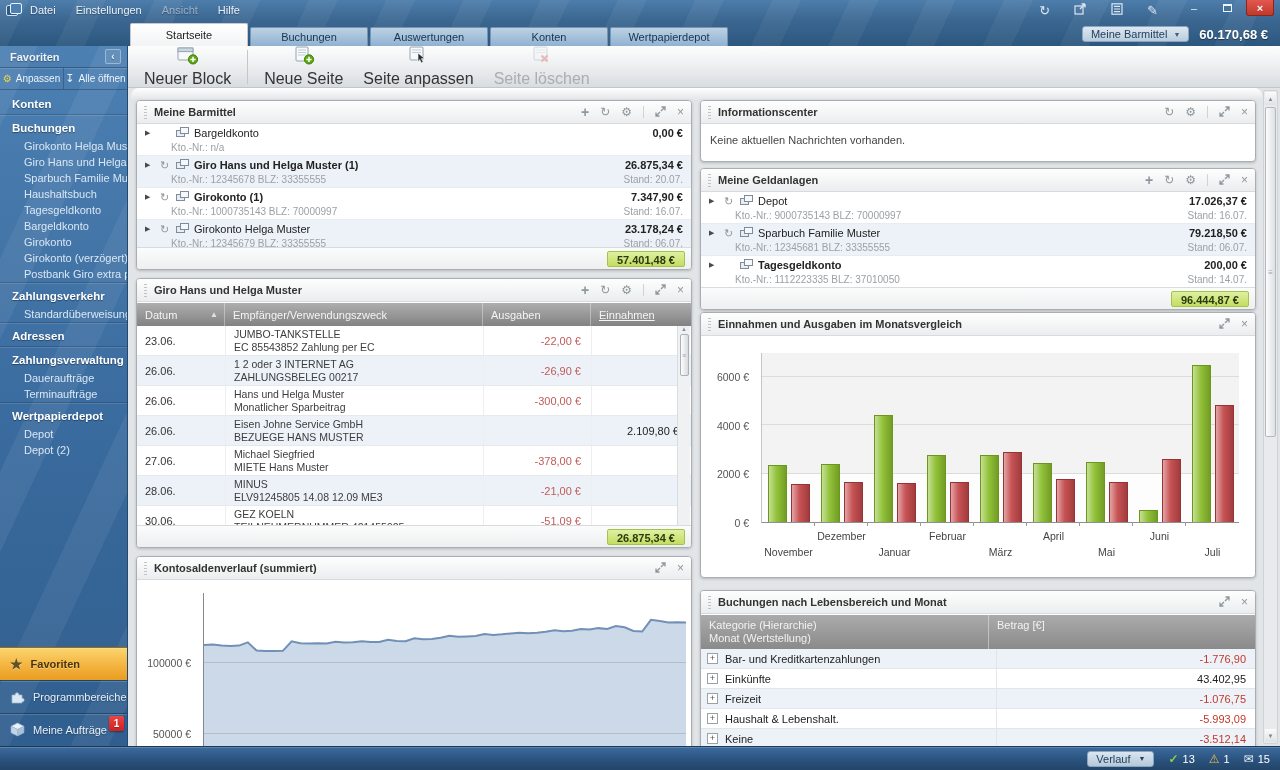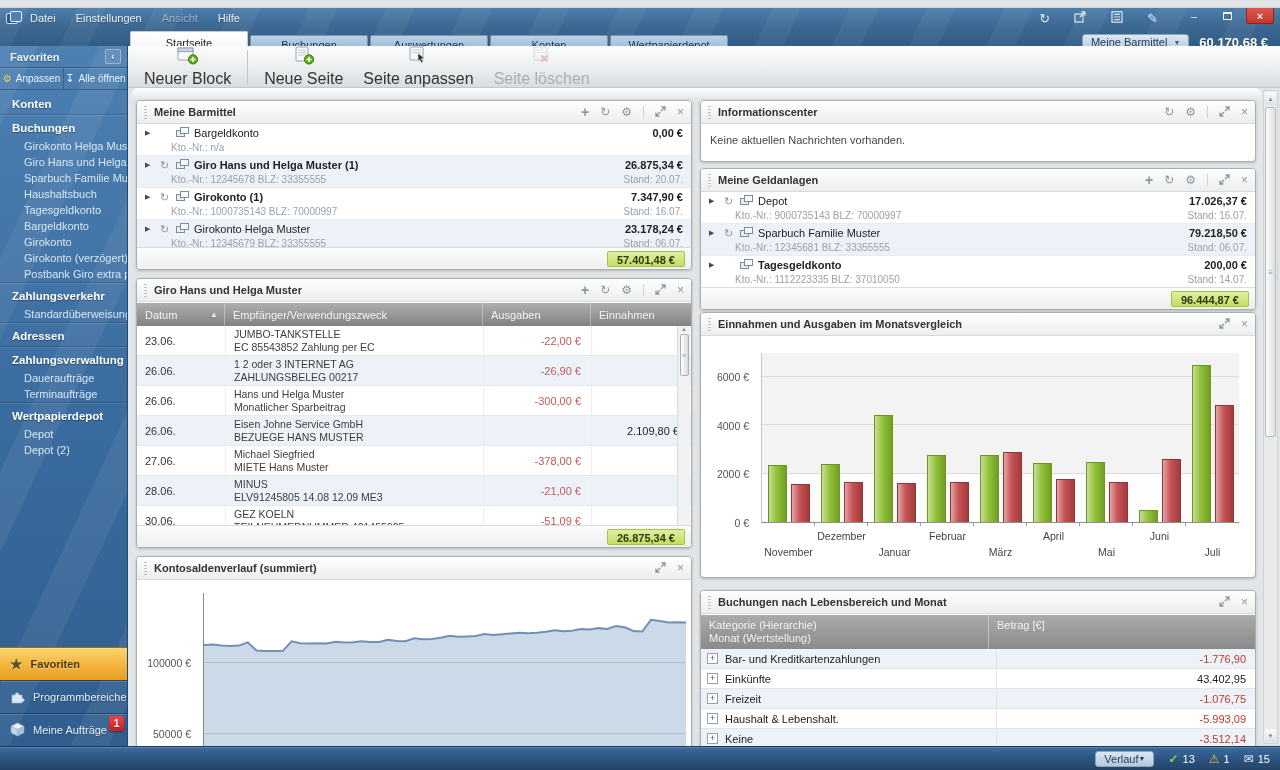--- a/index.html
+++ b/index.html
@@ -5,21 +5,21 @@
   html,body{margin:0;padding:0;background:#9aa2aa;}
   *{box-sizing:border-box;}
   .app{position:relative;width:1280px;height:770px;overflow:hidden;
        font-family:"Liberation Sans",sans-serif;background:#e2e5e7;
        -webkit-font-smoothing:antialiased;}
   
   .topbar{position:absolute;left:0;top:0;right:0;height:46px;
     background:
       repeating-linear-gradient(115deg, rgba(255,255,255,.05) 0 26px, rgba(255,255,255,0) 26px 70px),
       linear-gradient(180deg,#4d7dab 0%,#3a6690 45%,#2c577f 100%);
-    box-shadow:0 1px 3px rgba(0,0,0,.35);margin-top:8px;}
+    box-shadow:0 1px 3px rgba(0,0,0,.35);}
   .appicon{position:absolute;left:6px;top:3px;}
   .menu{position:absolute;left:30px;top:0;height:20px;display:flex;gap:20px;align-items:center;
         font-size:11px;color:#eaf1f8;text-shadow:0 1px 1px rgba(0,0,0,.3);}
   .menu .mi{cursor:default;}
   .menu .dim{color:rgba(230,240,250,.55);}
   .tb-icons{position:absolute;top:2px;right:122px;display:flex;gap:24px;align-items:center;
             color:#dde7f1;font-size:13px;height:16px;}
   .tb-icons .ti{cursor:pointer;line-height:1;}
   .winctl{position:absolute;top:0;right:6px;display:flex;gap:5px;}
   .wbtn{width:28px;height:16px;display:flex;align-items:center;justify-content:center;
@@ -111,21 +111,21 @@
   .total{background:linear-gradient(180deg,#def0a2,#c4dd61);border:1px solid #a6c24c;border-radius:2px;
      font-size:11px;font-weight:bold;color:#2c3a10;padding:0 9px;height:16px;line-height:16px;}
   .pmsg{padding:10px 9px;font-size:11px;color:#444;}
   
   .tx-head{position:absolute;left:0;right:0;top:24px;height:23px;display:flex;align-items:stretch;
      background:linear-gradient(180deg,#aeaeae,#828282);color:#f4f4f4;font-size:11px;}
   .th{display:flex;align-items:center;padding-left:8px;border-right:1px solid rgba(255,255,255,.35);}
   .th-date{width:88px;}
   .th-desc{flex:1;}
   .th-out{width:108px;}
-  .th-in{width:100px;border-right:none;}
+  .th-in{width:100px;border-right:none;text-decoration:underline;}
   .sort{margin-left:auto;margin-right:6px;font-size:8px;color:#e2e2e2;}
   .tx-body{position:absolute;left:0;right:0;top:47px;bottom:22px;overflow:hidden;}
   .tx-row{display:flex;height:30px;border-bottom:1px solid #e6e9ec;font-size:11px;cursor:pointer;}
   .tx-row.alt{background:#edf2f8;}
   .td{padding-left:8px;}
   .td-date{width:88px;display:flex;align-items:center;color:#333;}
   .td-desc{flex:1;padding-top:2px;line-height:13px;font-size:10.5px;color:#3c3c3c;border-left:1px solid #eceef1;
      white-space:nowrap;overflow:hidden;}
   .td-out{width:108px;display:flex;align-items:center;justify-content:flex-end;padding-right:10px;
      color:#c05b58;border-left:1px solid #eceef1;}
@@ -181,21 +181,21 @@
   .vs-up{top:1px;} .vs-down{bottom:1px;}
   .vs-thumb{position:absolute;left:1px;right:1px;top:16px;height:330px;
      background:linear-gradient(90deg,#fcfcfc,#dde0e3);border:1px solid #b3b8bd;border-radius:2px;
      display:flex;align-items:center;justify-content:center;font-size:8px;color:#9aa1a7;cursor:grab;}
   
   .statusbar{position:absolute;left:0;right:0;bottom:0;height:24px;
      background:linear-gradient(180deg,#3c6b9e 0%,#2b537f 55%,#224468 100%);
      border-top:1px solid #1b3a5a;box-shadow:inset 0 1px 0 rgba(255,255,255,.18);
      display:flex;align-items:center;justify-content:flex-end;padding-right:10px;gap:14px;
      color:#fff;font-size:11px;}
-  .verlauf-btn{display:flex;align-items:center;background:linear-gradient(180deg,#dbe6ef,#b4c8da);
+  .verlauf-btn{display:flex;align-items:center;gap:8px;background:linear-gradient(180deg,#dbe6ef,#b4c8da);
      border:1px solid #8aa5bf;border-radius:3px;color:#24425f;padding:0 8px;height:16px;cursor:pointer;justify-content:flex-end;}
   .verlauf-btn .dd{font-size:7px;}
   .sb-item{display:flex;align-items:center;gap:4px;}
   .ic-check{color:#86d34a;font-weight:bold;font-size:12px;}
   .ic-warn{color:#f6c344;font-size:12px;}
   .ic-mail{color:#e6edf4;font-size:12px;}
 </style>
 </head>
 <body>
 

